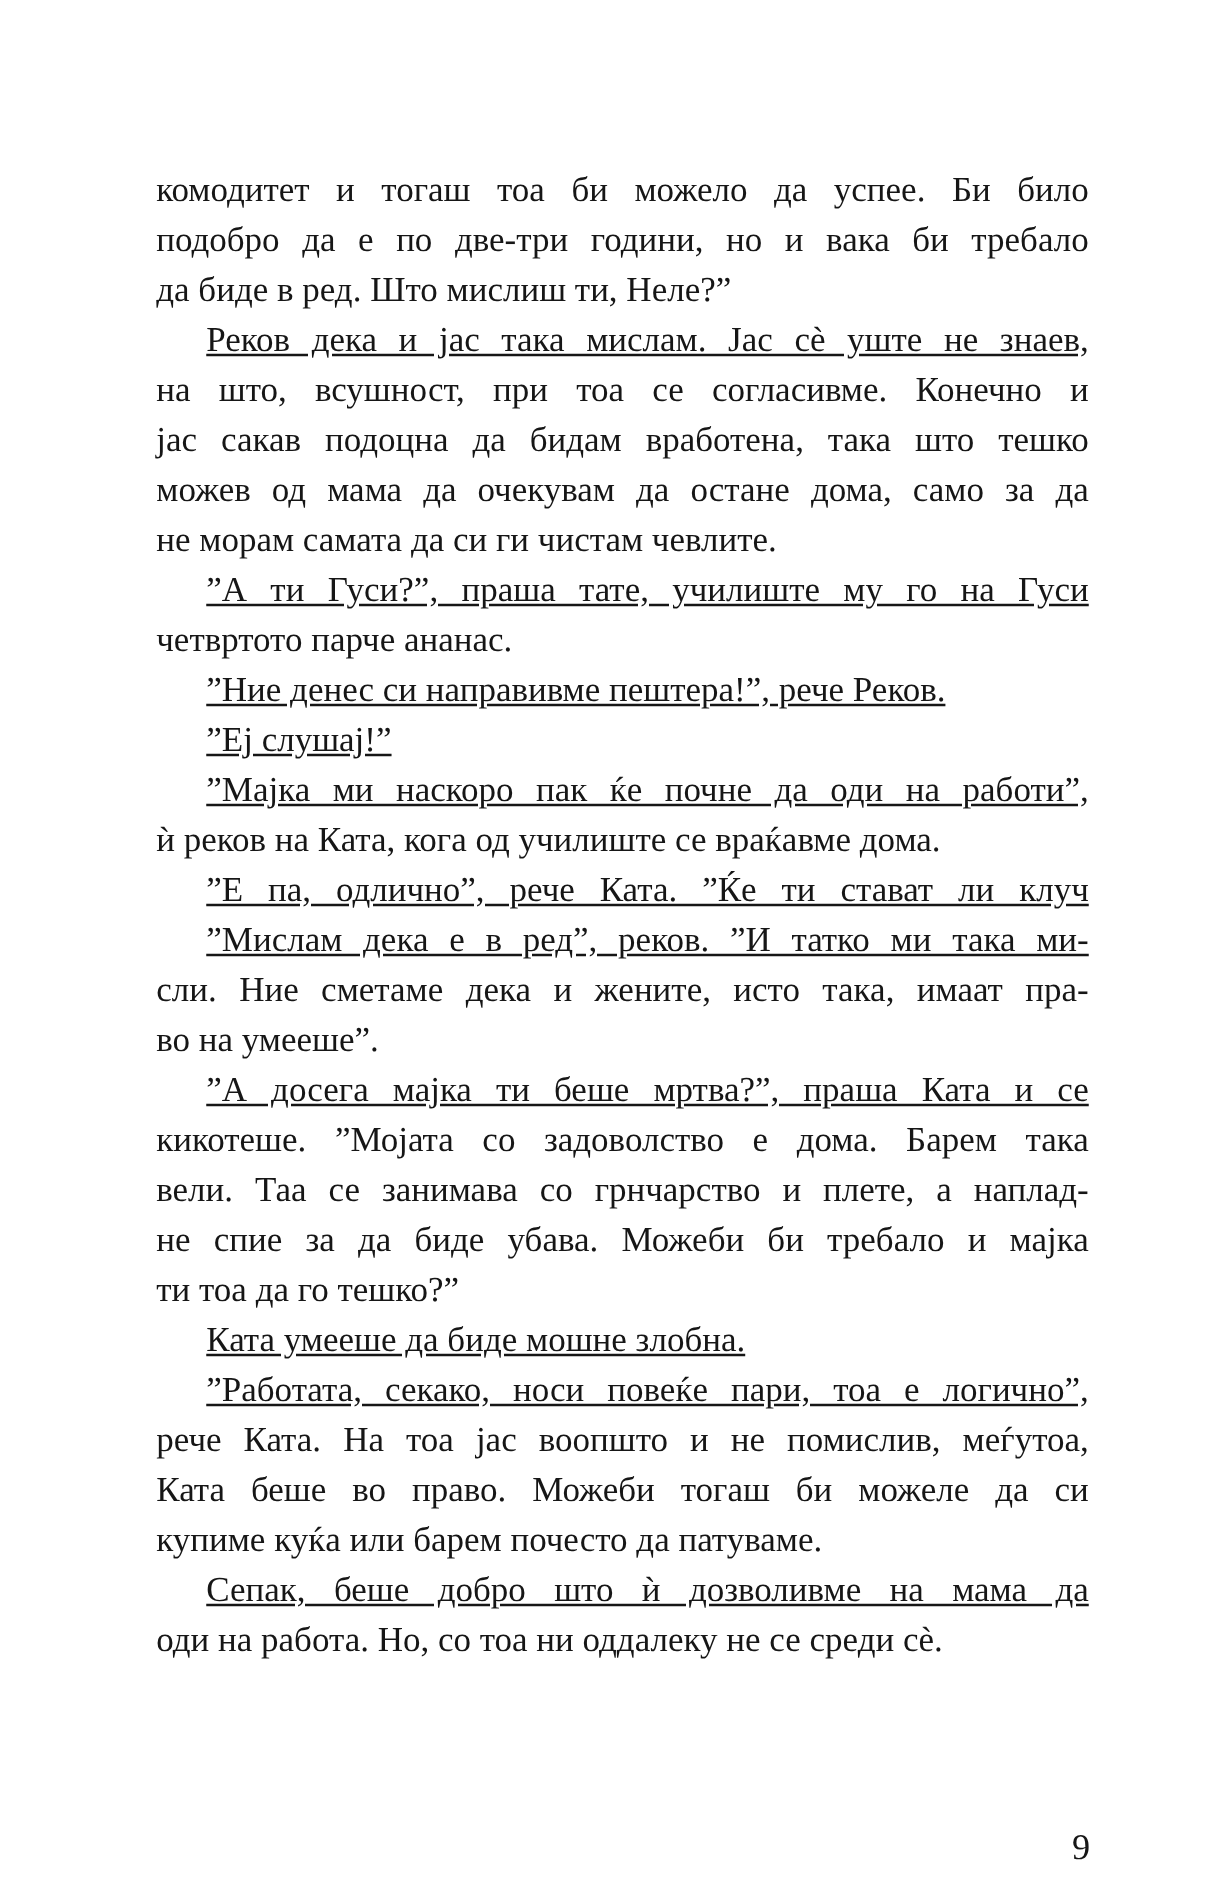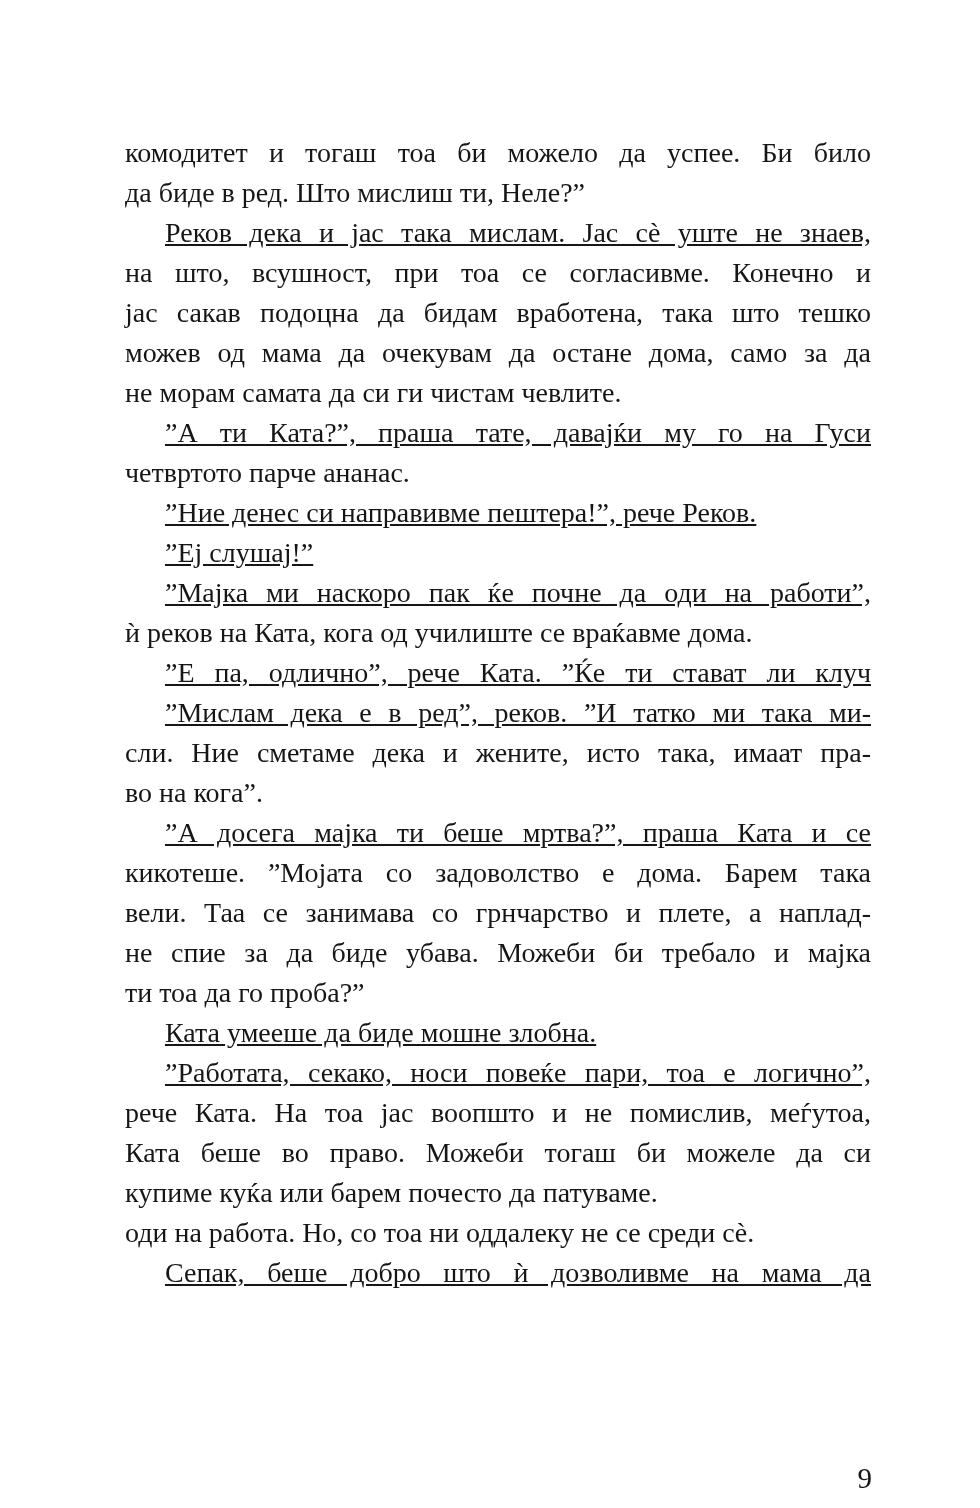--- a/index.html
+++ b/index.html
@@ -55,66 +55,67 @@
     color: #161616;
   }
 </style>
 </head>
 <body>
 
 <div class="page">
   <div class="text-block">
       <div class="paragraph">
         <div class="text-line">комодитет и тогаш тоа би можело да успее. Би било</div>
+        <div class="text-line">подобро да е по две-три години, но и вака би требало</div>
         <div class="text-line last">да биде в ред. Што мислиш ти, Неле?”</div>
       </div>
       <div class="paragraph">
         <div class="text-line indented">Реков дека и јас така мислам. Јас сè уште не знаев,</div>
         <div class="text-line">на што, всушност, при тоа се согласивме. Конечно и</div>
         <div class="text-line">јас сакав подоцна да бидам вработена, така што тешко</div>
         <div class="text-line">можев од мама да очекувам да остане дома, само за да</div>
         <div class="text-line last">не морам самата да си ги чистам чевлите.</div>
       </div>
       <div class="paragraph">
-        <div class="text-line indented">”А ти Ката?”, праша тате, давајќи му го на Гуси</div>
+        <div class="text-line indented">”А ти Гуси?”, праша тате, училиште му го на Гуси</div>
         <div class="text-line last">четвртото парче ананас.</div>
       </div>
       <div class="paragraph">
         <div class="text-line last indented">”Ние денес си направивме пештера!”, рече Реков.</div>
       </div>
       <div class="paragraph">
         <div class="text-line last indented">”Еј слушај!”</div>
       </div>
       <div class="paragraph">
         <div class="text-line indented">”Мајка ми наскоро пак ќе почне да оди на работи”,</div>
         <div class="text-line last">ѝ реков на Ката, кога од училиште се враќавме дома.</div>
       </div>
       <div class="paragraph">
         <div class="text-line indented">”Е па, одлично”, рече Ката. ”Ќе ти стават ли клуч</div>
       </div>
       <div class="paragraph">
         <div class="text-line indented">”Мислам дека е в ред”, реков. ”И татко ми така ми-</div>
         <div class="text-line">сли. Ние сметаме дека и жените, исто така, имаат пра-</div>
-        <div class="text-line last">во на кога”.</div>
+        <div class="text-line last">во на умееше”.</div>
       </div>
       <div class="paragraph">
         <div class="text-line indented">”А досега мајка ти беше мртва?”, праша Ката и се</div>
         <div class="text-line">кикотеше. ”Мојата со задоволство е дома. Барем така</div>
         <div class="text-line">вели. Таа се занимава со грнчарство и плете, а наплад-</div>
         <div class="text-line">не спие за да биде убава. Можеби би требало и мајка</div>
-        <div class="text-line last">ти тоа да го проба?”</div>
+        <div class="text-line last">ти тоа да го тешко?”</div>
       </div>
       <div class="paragraph">
         <div class="text-line last indented">Ката умееше да биде мошне злобна.</div>
       </div>
       <div class="paragraph">
         <div class="text-line indented">”Работата, секако, носи повеќе пари, тоа е логично”,</div>
         <div class="text-line">рече Ката. На тоа јас воопшто и не помислив, меѓутоа,</div>
         <div class="text-line">Ката беше во право. Можеби тогаш би можеле да си</div>
         <div class="text-line last">купиме куќа или барем почесто да патуваме.</div>
       </div>
       <div class="paragraph">
+        <div class="text-line indented">Сепак, беше добро што ѝ дозволивме на мама да</div>
         <div class="text-line last">оди на работа. Но, со тоа ни оддалеку не се среди сè.</div>
-        <div class="text-line indented">Сепак, беше добро што ѝ дозволивме на мама да</div>
       </div>
     </div>
   <div class="page-number">9</div>
 </div>
 
 </body></html>

